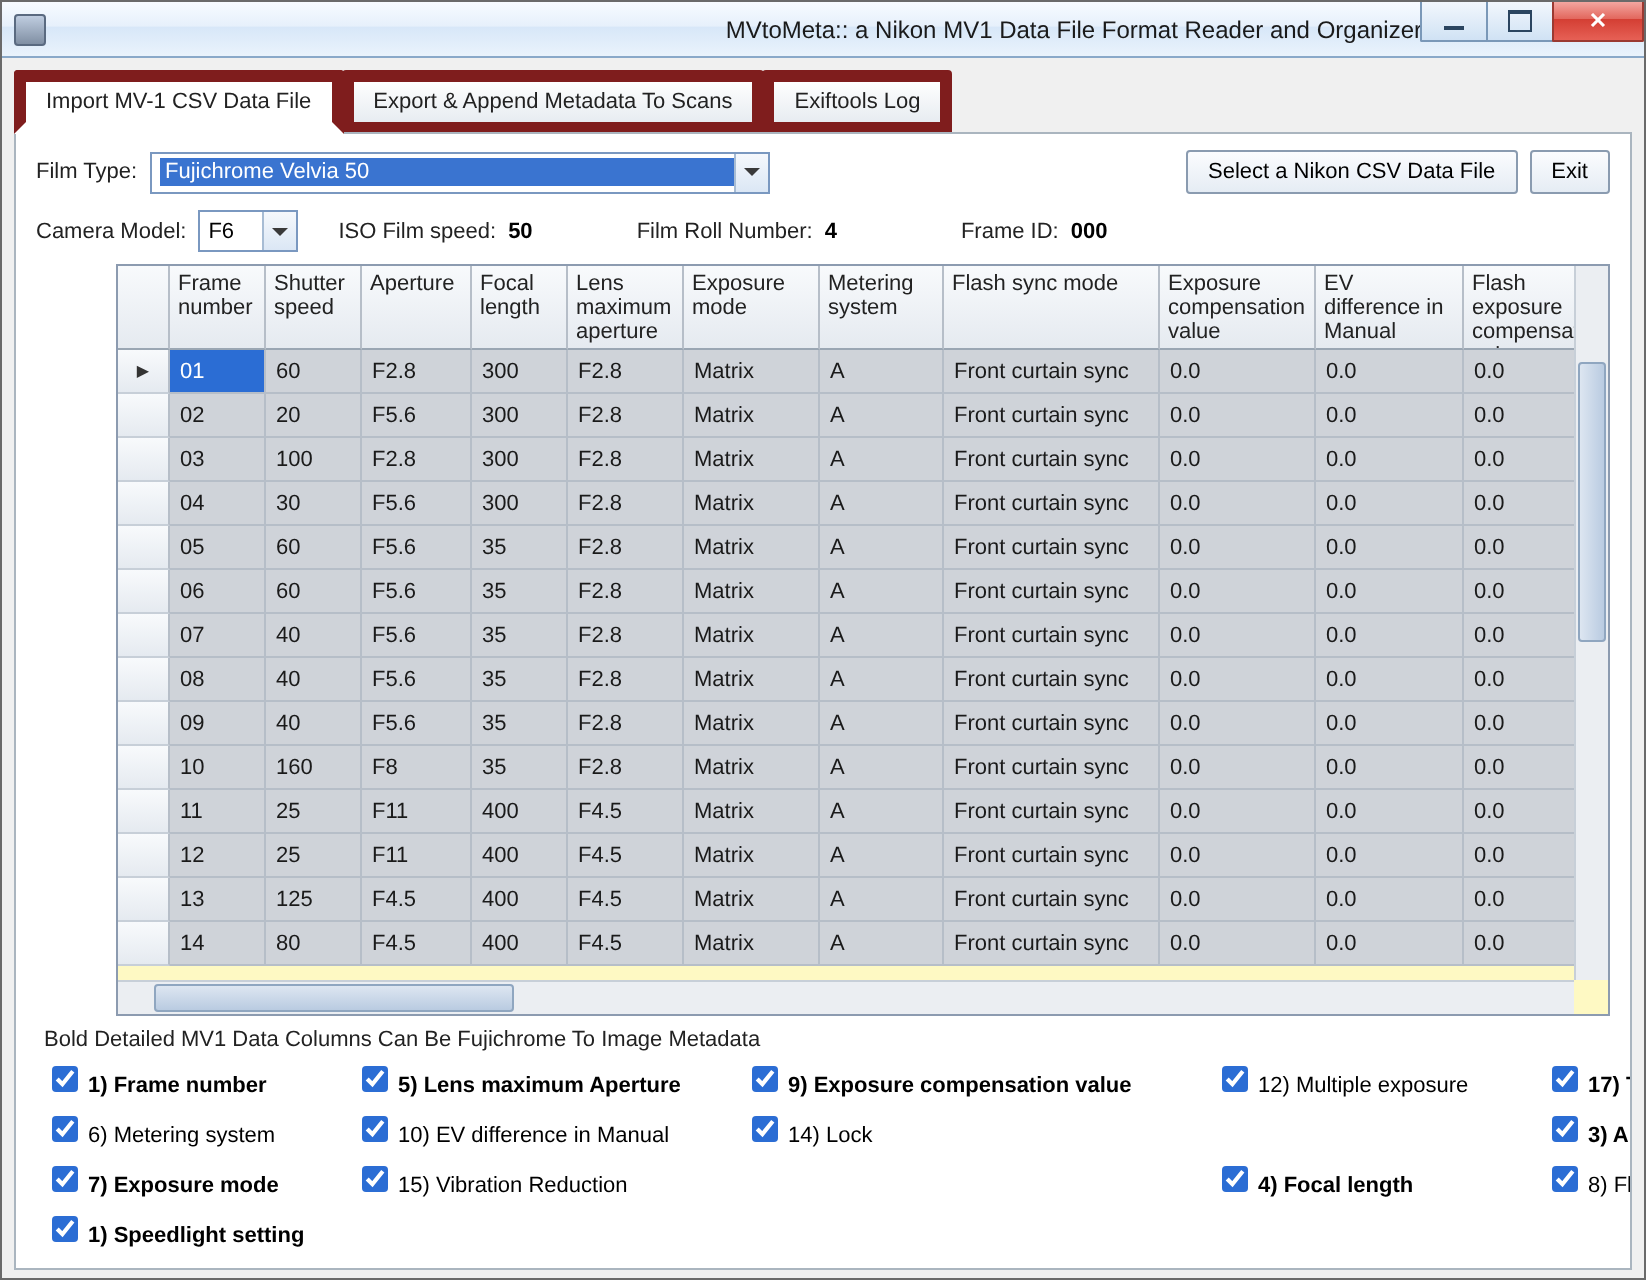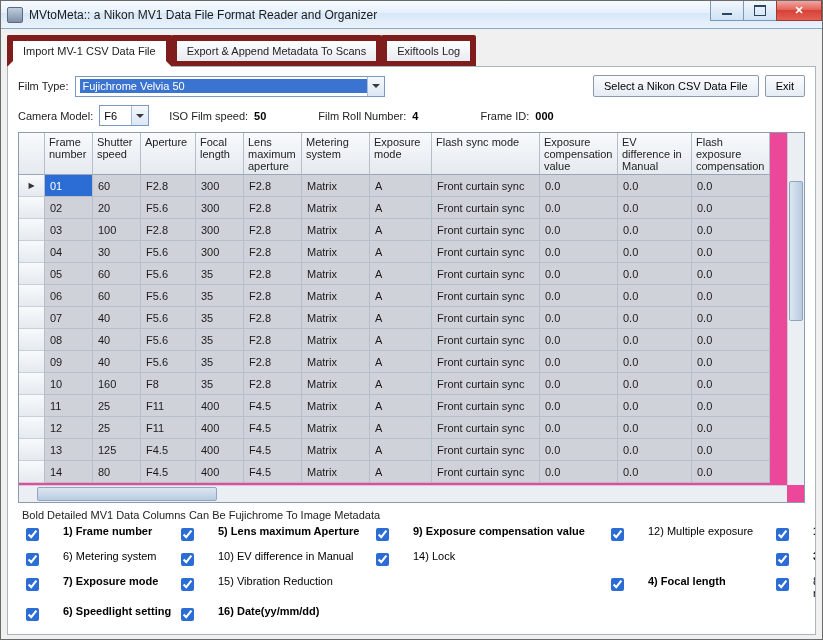--- a/index.html
+++ b/index.html
@@ -1,21 +1,21 @@
 <!DOCTYPE html>
 <html><head>
 <meta charset="utf-8">
 <style>
   * { box-sizing: border-box; font-family: "Segoe UI", Tahoma, sans-serif; font-size: 11px; }
   body { margin:0; background:#fff; width:823px; height:640px; overflow:hidden; }
   .window { width:823px; height:640px; border:1px solid #6a6a6a; display:flex; flex-direction:column; }
   .titlebar {
     height:28px; display:flex; align-items:center;
     background:linear-gradient(#f7fbff 0%, #e6f0fb 45%, #d7e7f8 46%, #eaf3fc 100%);
-    border-bottom:1px solid #8aa9c9; padding:0 0 0 6px;
+    border-bottom:1px solid #8aa9c9; padding:0 0 0 6px;text-align:right;
   }
   .titlebar .appicon { width:16px; height:16px; margin-right:6px;
     background:linear-gradient(#bfcde0,#808fa3); border:1px solid #5a6a80; border-radius:2px; }
   .titlebar .title { flex:1; color:#1a1a1a; font-size:12px; }
   .winbtns { display:flex; height:100%; }
   .winbtn { width:34px; height:20px; margin-top:0; border:1px solid #7a98b8; border-top:none;
     background:linear-gradient(#f2f7fd,#d0e2f4); display:flex; align-items:center; justify-content:center;
     margin-left:-1px; font-family:Arial; font-size:11px; border-radius:0 0 1px 1px;}
   .winbtn.min::before{content:"";display:block;width:10px;height:2px;background:#2b4560;margin-top:6px;}
   .winbtn.max::before{content:"";display:block;width:10px;height:8px;border:1px solid #2b4560;border-top:2px solid #2b4560;}
@@ -36,42 +36,42 @@
   .combo.sel .val{ background:#3a74d0; color:#fff; padding:1px 3px; width:100%;}
   .combo .arrow { position:absolute; right:0; top:0; width:17px; height:100%;
     background:linear-gradient(#f5f8fc,#dbe7f5); border-left:1px solid #a7bcd4; display:flex; align-items:center; justify-content:center;}
   .combo .arrow::before{content:""; border-left:4px solid transparent; border-right:4px solid transparent; border-top:4px solid #3a3a3a;}
   .rightbtns { margin-left:auto; display:flex; gap:6px;}
   .wbtn { height:22px; padding:0 10px; border:1px solid #8a9bb0; border-radius:2px;
     background:linear-gradient(#fbfcfe,#e5ecf4); cursor:default;}
   .row2 { display:flex; align-items:center; gap:6px; margin-bottom:6px;}
   .combo.small{ width:50px;}
   .strong{ font-weight:bold;}
-  .grid { flex:1; border:1px solid #8c9bb0; background:#ec4899; overflow:hidden; position:relative;}
+  .grid { flex:1; border:1px solid #8c9bb0; background:#fef9c3; overflow:hidden; position:relative;margin-left:40px;}
   .gridinner{ display:grid; grid-template-columns:26px 48px 48px 55px 48px 58px 68px 62px 108px 78px 74px 78px; }
   .gh { background:linear-gradient(#f8fafc,#e5eaf0); border-right:1px solid #b6bec8; border-bottom:1px solid #9aa6b3;
     padding:3px 4px; line-height:12px; color:#222; height:42px; overflow:hidden;}
   .rh { background:linear-gradient(#f8fafc,#e5eaf0); border-right:1px solid #b6bec8; border-bottom:1px solid #c7cfd8;
     display:flex; align-items:center; justify-content:center; height:22px;}
   .rh.sel::before{content:"▶"; font-size:8px; color:#333;}
   .td { background:#cfd3d9; border-right:1px solid #b6bec8; border-bottom:1px solid #b6bec8;
     padding:0 5px; height:22px; line-height:22px; color:#1a1a1a; overflow:hidden; white-space:nowrap;}
   .td.selcell{ background:#2b6dd4; color:#fff;}
   .vscroll{ position:absolute; right:0; top:0; width:17px; height:calc(100% - 17px);
     background:#ebeef2; border-left:1px solid #c7cfd8;}
   .vscroll .thumb{ position:absolute; left:1px; top:48px; width:14px; height:140px;
     background:linear-gradient(90deg,#dde6f1,#b9cbe1); border:1px solid #8fa6c0; border-radius:2px;}
   .hscroll{ position:absolute; bottom:0; left:0; height:17px; width:calc(100% - 17px);
     background:#ebeef2; border-top:1px solid #c7cfd8;}
   .hscroll .thumb{ position:absolute; top:1px; left:18px; height:14px; width:180px;
     background:linear-gradient(#dde6f1,#b9cbe1); border:1px solid #8fa6c0; border-radius:2px;}
   .checks { padding:6px 4px 2px 4px;}
   .checks .hdr{ color:#222; margin-bottom:4px;}
   .checkgrid{ display:grid; grid-template-columns:155px 195px 235px 165px 120px; row-gap:6px;}
-  .ck{ display:flex; align-items:flex-start; gap:21px;}
+  .ck{ display:flex; align-items:flex-end; gap:2px;}
   .ck input{ width:13px; height:13px; accent-color:#2b6dd4;}
   .ck .bold{ font-weight:bold;}
 </style>
 </head>
 <body>
 
 <div class="window">
   <div class="titlebar">
     <div class="appicon"></div>
     <div class="title">MVtoMeta:: a Nikon MV1 Data File Format Reader and Organizer</div>
@@ -121,22 +121,22 @@
       </div>
 
       <div class="grid">
         <div class="gridinner" id="gridinner">
             <div class="gh"></div>
             <div class="gh">Frame number</div>
             <div class="gh">Shutter speed</div>
             <div class="gh">Aperture</div>
             <div class="gh">Focal length</div>
             <div class="gh">Lens maximum aperture</div>
+            <div class="gh">Exposure mode</div>
             <div class="gh">Metering system</div>
-            <div class="gh">Exposure mode</div>
             <div class="gh">Flash sync mode</div>
             <div class="gh">Exposure compensation value</div>
             <div class="gh">EV difference in Manual</div>
             <div class="gh">Flash exposure compensation value</div>
             <div class="rh sel"></div>
             <div class="td selcell">01</div>
             <div class="td">60</div>
             <div class="td">F2.8</div>
             <div class="td">300</div>
             <div class="td">F2.8</div>
@@ -363,25 +363,21 @@
             <div class="ck">
               <input type="checkbox" checked="" style="">
               <span class="bold">4) Focal length</span>
             </div>
             <div class="ck">
               <input type="checkbox" checked="" style="">
               <span>8) Flash sync mode</span>
             </div>
             <div class="ck">
               <input type="checkbox" checked="" style="">
-              <span class="bold">6) Speedlight setting</span>
-            </div>
-            <div class="ck">
-              <input type="checkbox" checked="" style="">
-              <span class="bold">16) Date(yy/mm/dd)</span>
+              <span class="bold">1) Speedlight setting</span>
             </div>
             <div class="ck"></div>
           </div>
       </div>
 
     </div>
   </div>
 </div>
 
 </body></html>

